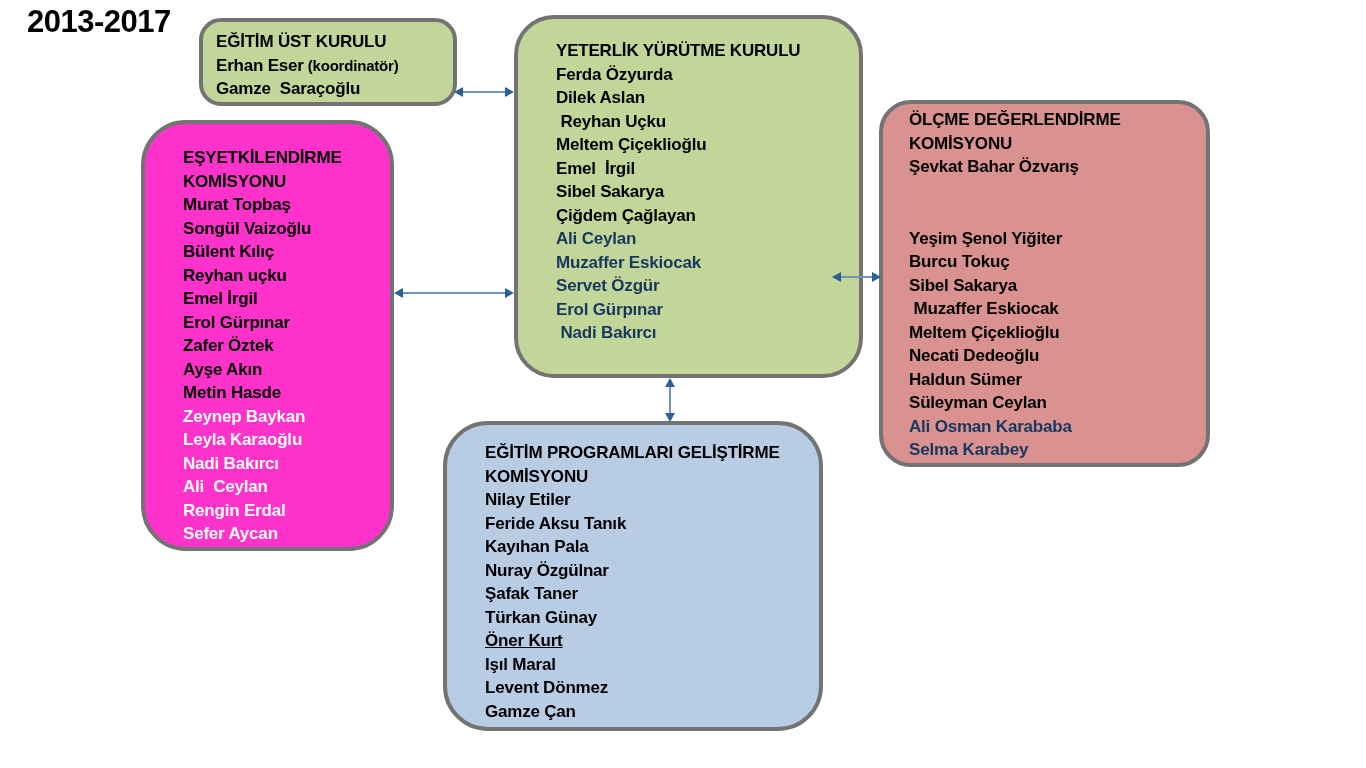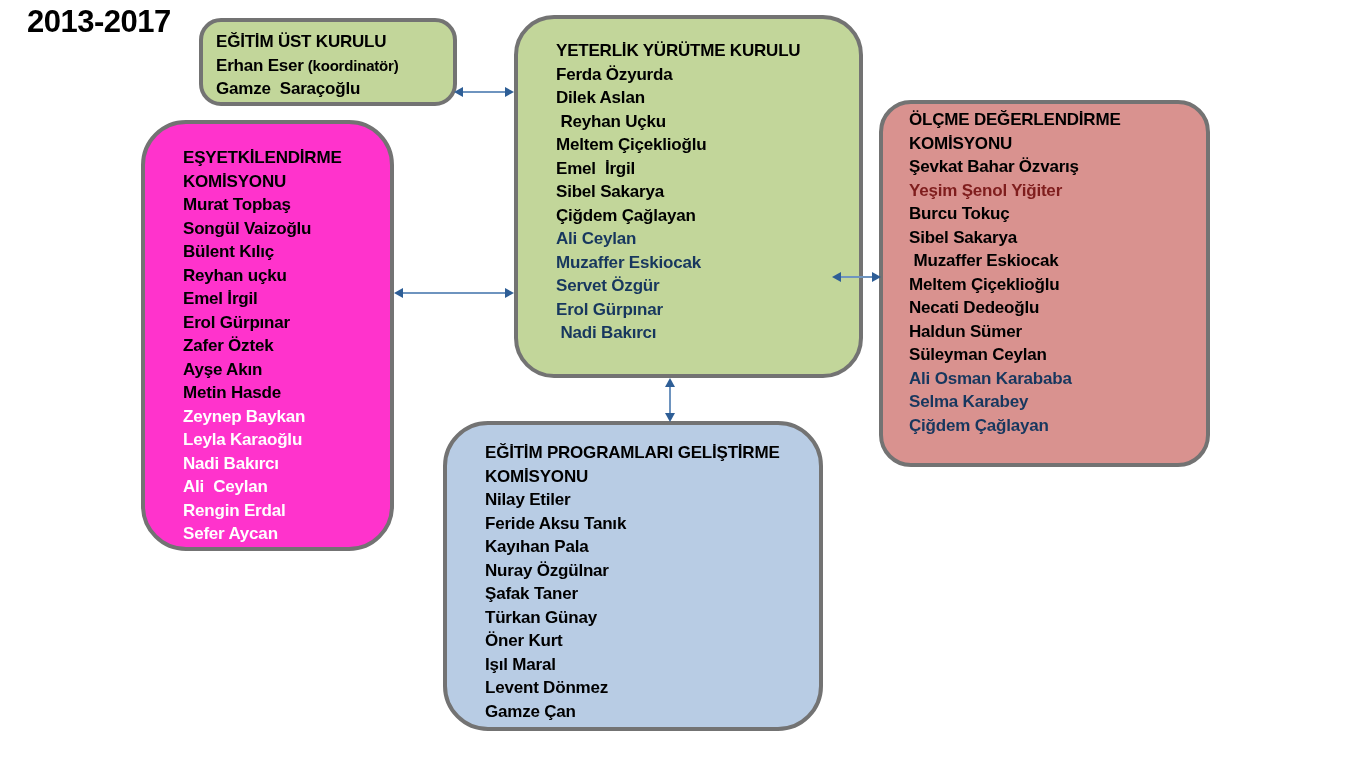--- a/index.html
+++ b/index.html
@@ -174,21 +174,21 @@
         <div class="member" style="color: rgb(255, 255, 255);">Rengin Erdal</div>
         <div class="member" style="color: rgb(255, 255, 255);">Sefer Aycan</div>
       </div>
   </div>
 
   <div class="box box-olcme">
     <div class="box-title">ÖLÇME DEĞERLENDİRME
 KOMİSYONU</div>
     <div>
         <div class="member" style="color: rgb(0, 0, 0);">Şevkat Bahar Özvarış</div>
-        <div class="member" style="color: #7f1d1d;">Yeşim Şenol Yiğiter</div>
+        <div class="member" style="color: #000000; margin-top: 48px;">Yeşim Şenol Yiğiter</div>
         <div class="member" style="color: rgb(0, 0, 0);">Burcu Tokuç</div>
         <div class="member" style="color: rgb(0, 0, 0);">Sibel Sakarya</div>
         <div class="member" style="color: rgb(0, 0, 0);"> Muzaffer Eskiocak</div>
         <div class="member" style="color: rgb(0, 0, 0);">Meltem Çiçeklioğlu</div>
         <div class="member" style="color: rgb(0, 0, 0);">Necati Dedeoğlu</div>
         <div class="member" style="color: rgb(0, 0, 0);">Haldun Sümer</div>
         <div class="member" style="color: rgb(0, 0, 0);">Süleyman Ceylan</div>
         <div class="member" style="color: rgb(23, 55, 94);">Ali Osman Karababa</div>
         <div class="member" style="color: rgb(23, 55, 94);">Selma Karabey</div>
         <div class="member" style="color: rgb(23, 55, 94);">Çiğdem Çağlayan</div>
@@ -198,21 +198,21 @@
   <div class="box box-prog">
     <div class="box-title">EĞİTİM PROGRAMLARI GELİŞTİRME
 KOMİSYONU</div>
     <div>
         <div class="member" style="color: rgb(0, 0, 0);">Nilay Etiler</div>
         <div class="member" style="color: rgb(0, 0, 0);">Feride Aksu Tanık</div>
         <div class="member" style="color: rgb(0, 0, 0);">Kayıhan Pala</div>
         <div class="member" style="color: rgb(0, 0, 0);">Nuray Özgülnar</div>
         <div class="member" style="color: rgb(0, 0, 0);">Şafak Taner</div>
         <div class="member" style="color: rgb(0, 0, 0);">Türkan Günay</div>
-        <div class="member" style="color: rgb(0, 0, 0);">Öner Kurt</div>
+        <div class="member" style="color: rgb(0, 0, 0); text-decoration: underline;">Öner Kurt</div>
         <div class="member" style="color: rgb(0, 0, 0);">Işıl Maral</div>
         <div class="member" style="color: rgb(0, 0, 0);">Levent Dönmez</div>
         <div class="member" style="color: rgb(0, 0, 0);">Gamze Çan</div>
       </div>
   </div>
 
   <div class="arrow-h a1"></div>
   <div class="arrow-h a2"></div>
   <div class="arrow-h a3"></div>
   <div class="arrow-v a4"></div>

